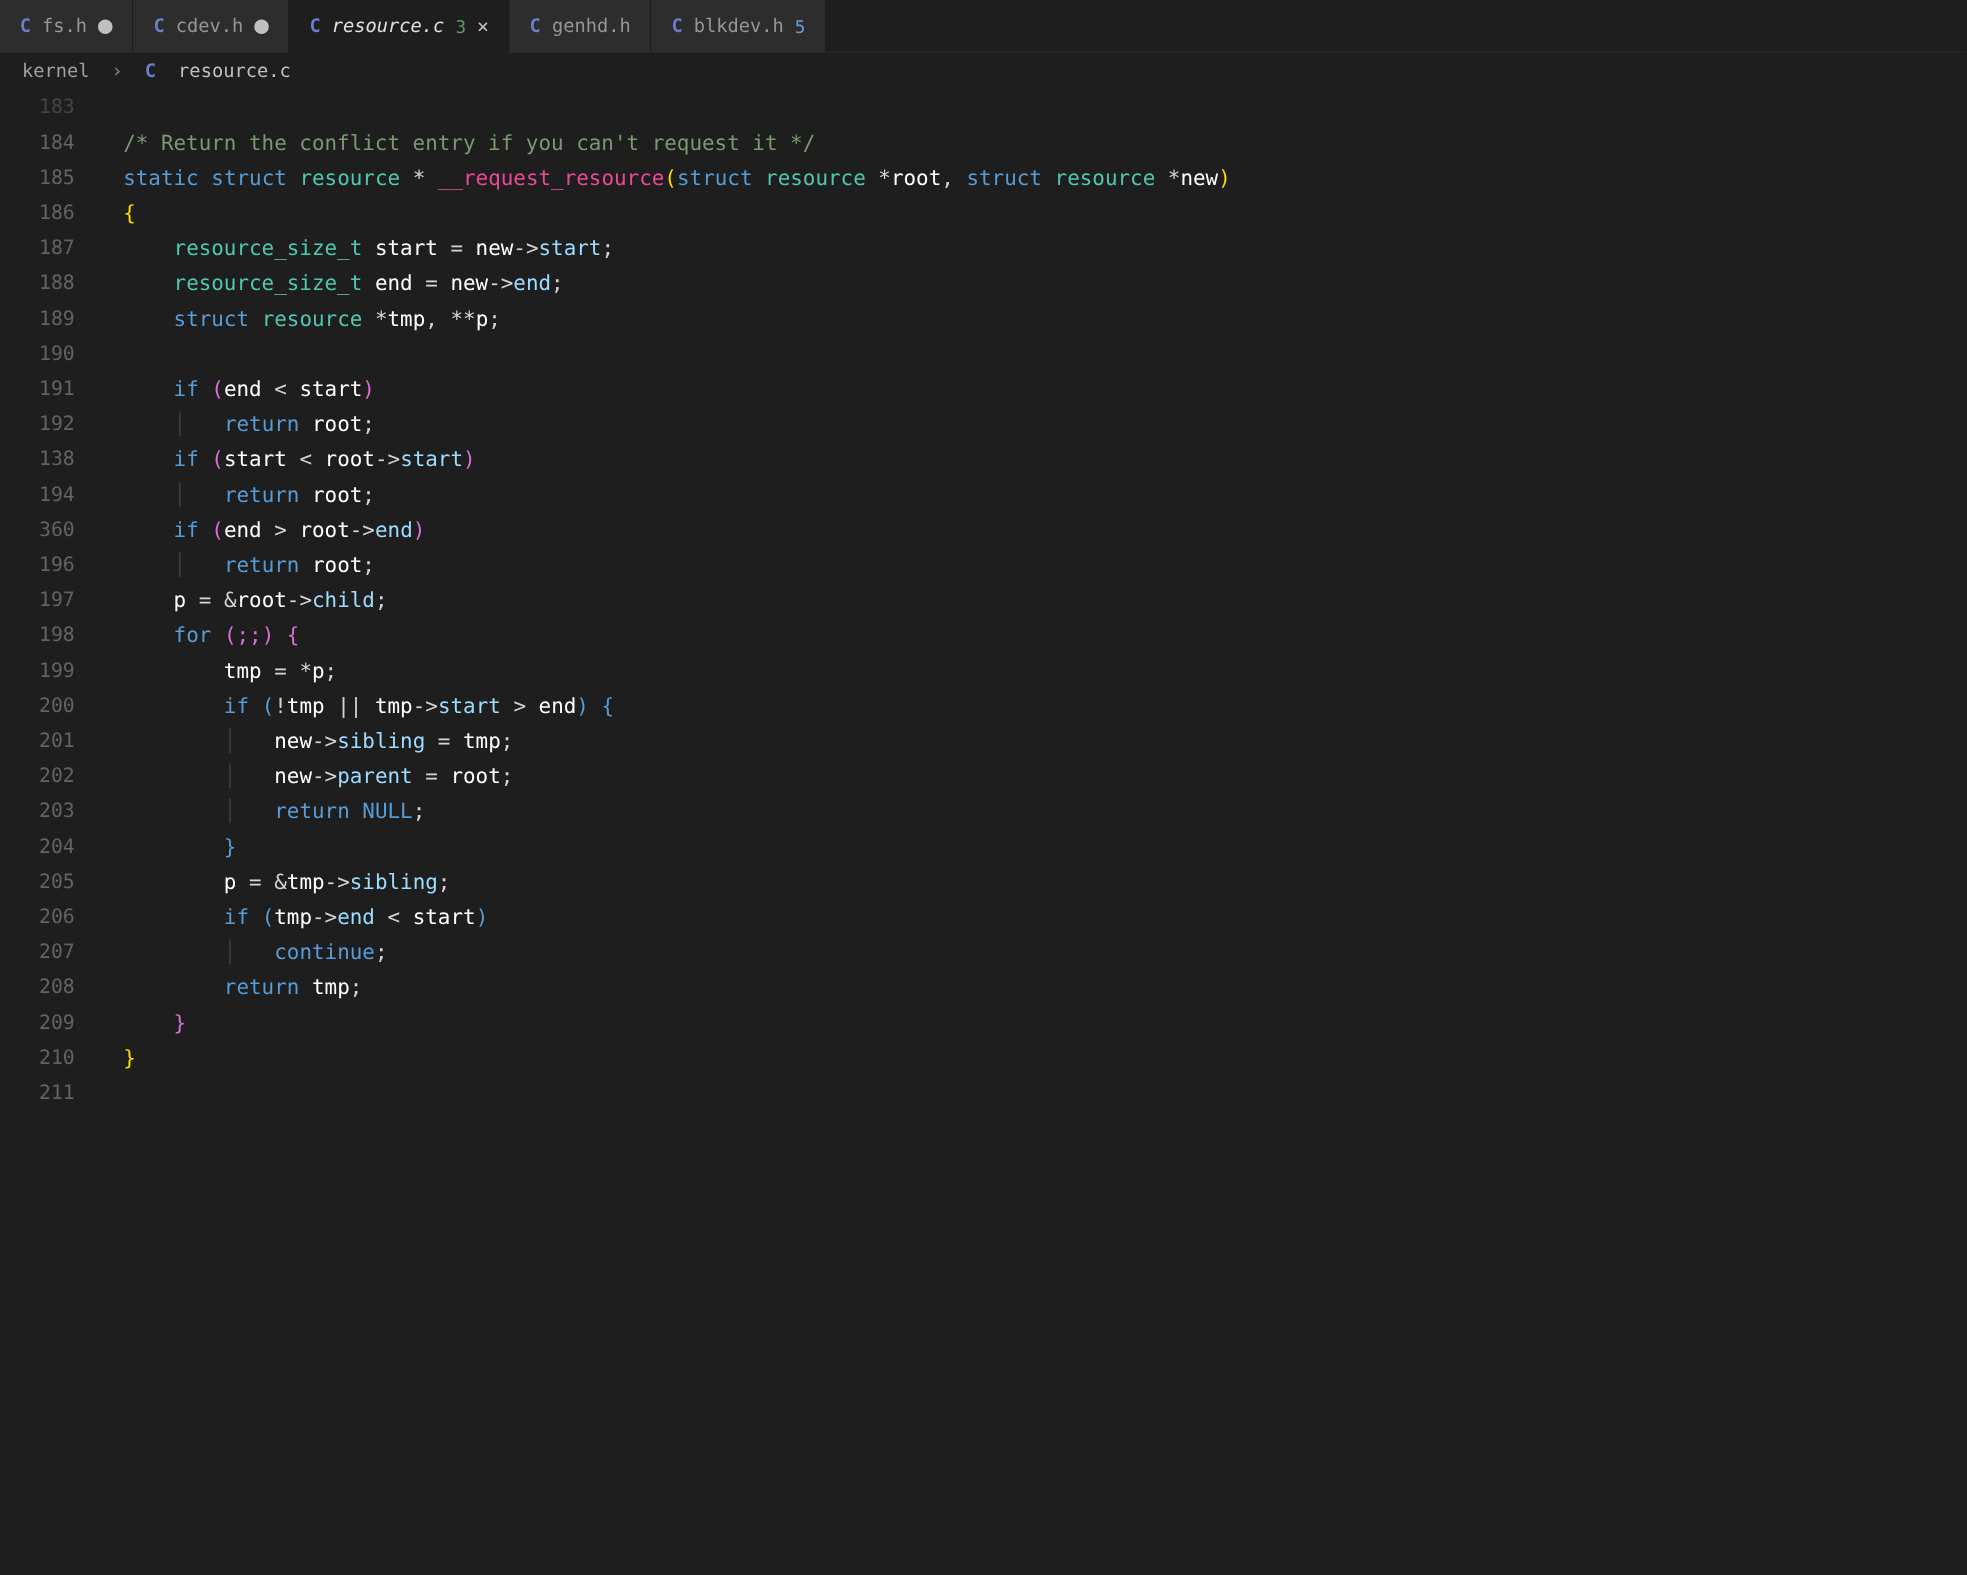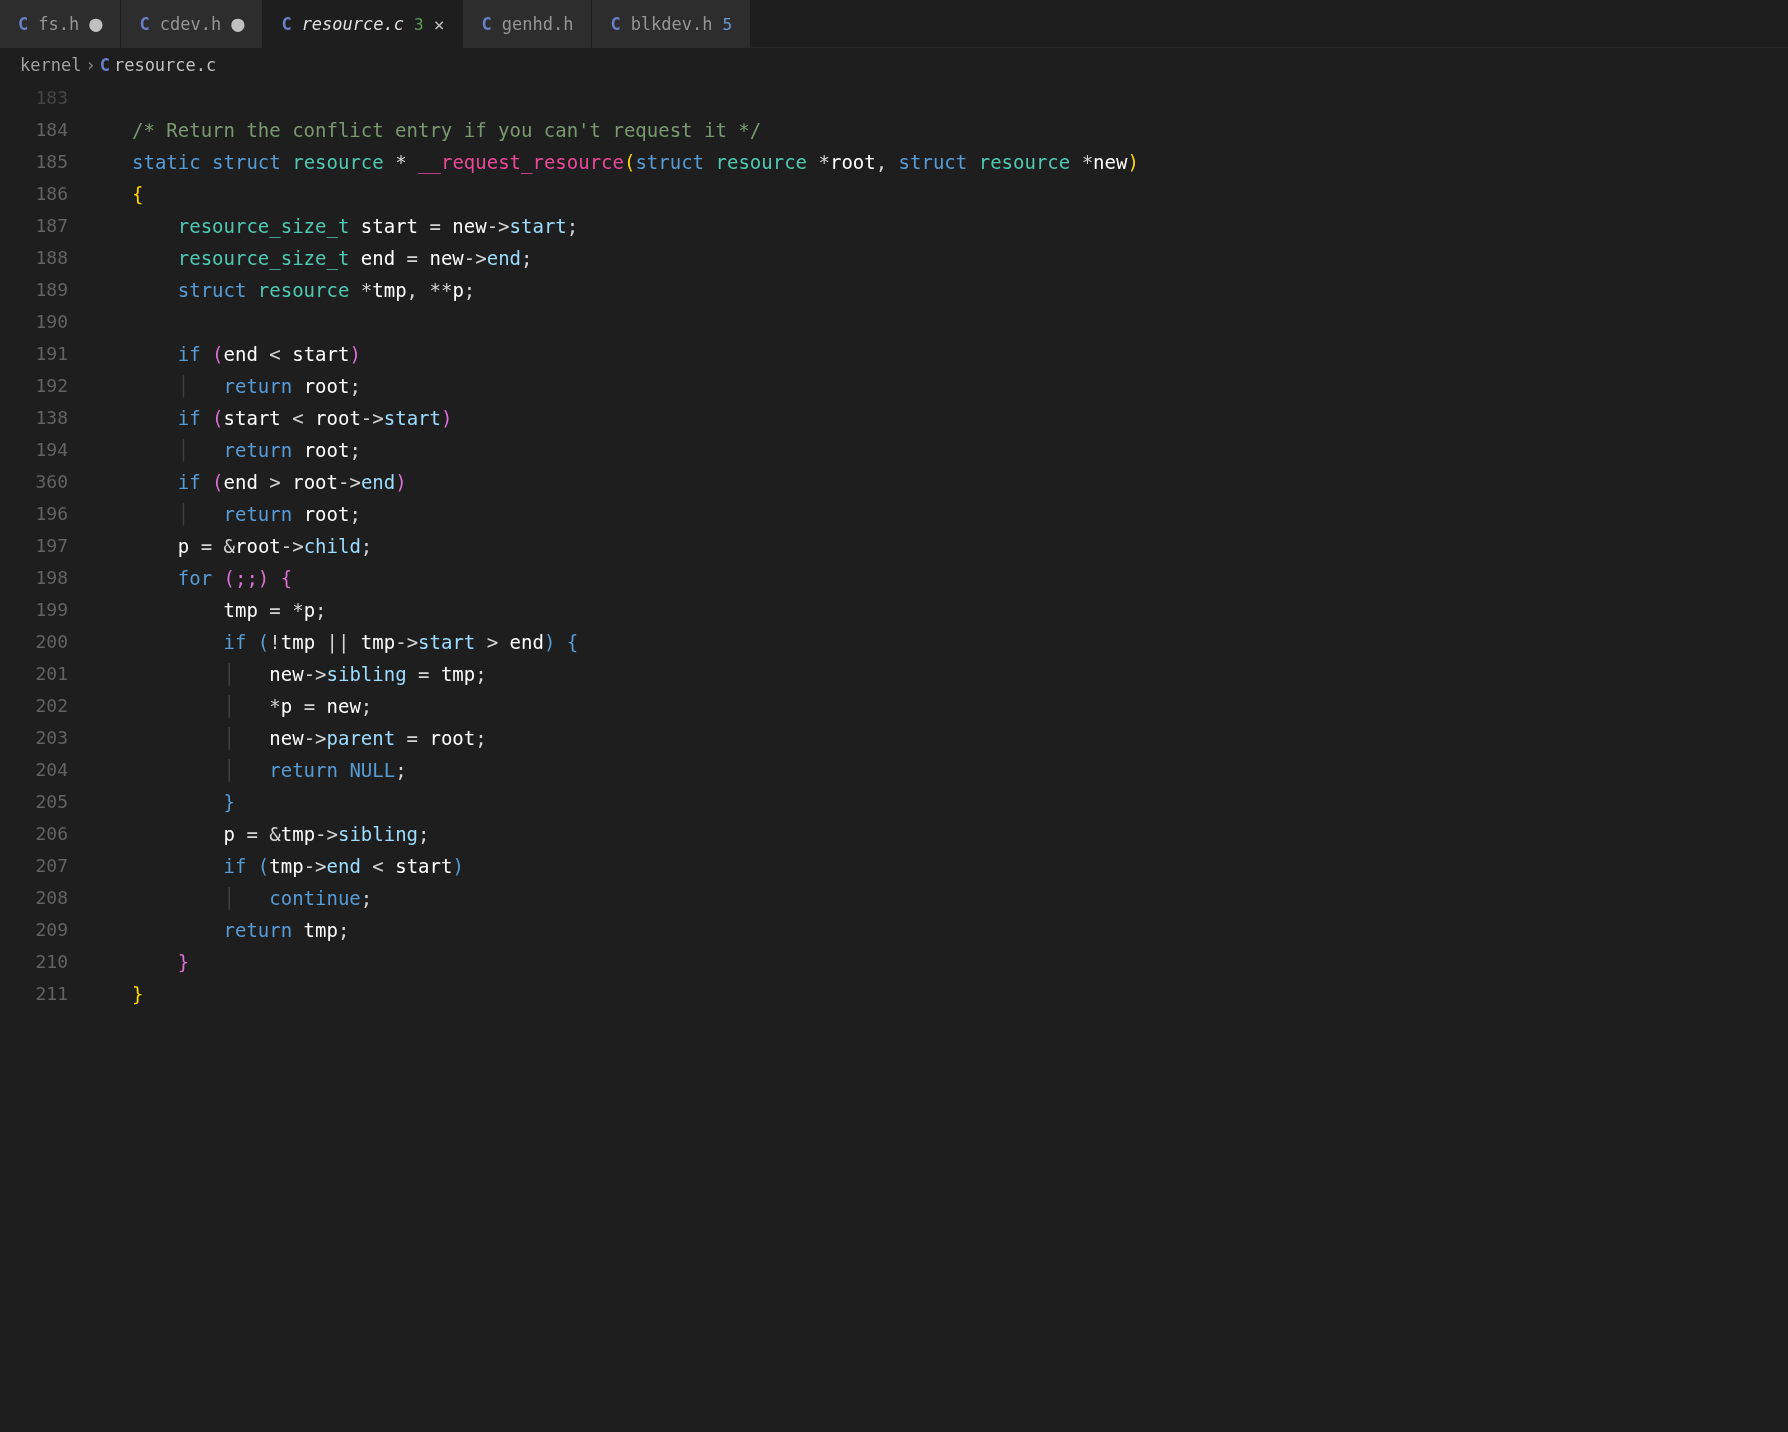--- a/index.html
+++ b/index.html
@@ -50,31 +50,30 @@
 .tab .badge-num.blue { color: #6a9bd8; }
 .tab .dot { color: #c0c0c0; font-size: 22px; line-height: 1; }
 .tab .close { color: #c0c0c0; font-size: 18px; }
 
 .breadcrumb {
   display: flex;
   align-items: center;
   padding: 6px 20px;
   font-size: 17px;
   color: #a0a0a0;
-  gap: 4px;
+  gap: 20px;
   height: 34px;
 }
 
 .breadcrumb .sep { color: #888; }
 .breadcrumb .c-icon { color: #6a7fc9; font-weight: bold; }
 .breadcrumb .file { color: #c0c0c0; }
 
 .editor {
   display: flex;
-  gap: 20px;
 }
 
 .gutter {
   width: 92px;
   text-align: right;
   padding-right: 24px;
   color: #636363;
   user-select: none;
 }
 
@@ -214,21 +213,20 @@
     <div class="line"><span>    </span><span class="tk-var">p</span><span> = </span><span class="tk-op">&amp;</span><span class="tk-var">root</span><span class="tk-op">-&gt;</span><span class="tk-field">child</span><span>;</span></div>
 
     <div class="line"><span>    </span><span class="tk-keyword">for</span><span class="tk-paren-pink"> (;;) </span><span class="tk-paren-pink">{</span></div>
 
     <div class="line"><span>        </span><span class="tk-var">tmp</span><span> = </span><span class="tk-op">*</span><span class="tk-var">p</span><span>;</span></div>
 
     <div class="line"><span>        </span><span class="tk-keyword">if</span><span> </span><span class="tk-paren-blue">(</span><span class="tk-op">!</span><span class="tk-var">tmp</span><span> || </span><span class="tk-var">tmp</span><span class="tk-op">-&gt;</span><span class="tk-field">start</span><span> &gt; </span><span class="tk-var">end</span><span class="tk-paren-blue">)</span><span> </span><span class="tk-paren-blue">{</span></div>
 
     <div class="line"><span>        </span><span class="tk-guide">│</span><span>   </span><span class="tk-var">new</span><span class="tk-op">-&gt;</span><span class="tk-field">sibling</span><span> = </span><span class="tk-var">tmp</span><span>;</span></div>
 
-    <div class="line"><span>        </span><span class="tk-guide">│</span><span>   </span><span class="tk-op">*</span><span class="tk-var">p</span><span> = </span><span class="tk-var">new</span><span>;</span></div>
 
     <div class="line"><span>        </span><span class="tk-guide">│</span><span>   </span><span class="tk-var">new</span><span class="tk-op">-&gt;</span><span class="tk-field">parent</span><span> = </span><span class="tk-var">root</span><span>;</span></div>
 
     <div class="line"><span>        </span><span class="tk-guide">│</span><span>   </span><span class="tk-keyword">return</span><span> </span><span class="tk-const">NULL</span><span>;</span></div>
 
     <div class="line"><span>        </span><span class="tk-paren-blue">}</span></div>
 
     <div class="line"><span>        </span><span class="tk-var">p</span><span> = </span><span class="tk-op">&amp;</span><span class="tk-var">tmp</span><span class="tk-op">-&gt;</span><span class="tk-field">sibling</span><span>;</span></div>
 
     <div class="line"><span>        </span><span class="tk-keyword">if</span><span> </span><span class="tk-paren-blue">(</span><span class="tk-var">tmp</span><span class="tk-op">-&gt;</span><span class="tk-field">end</span><span> &lt; </span><span class="tk-var">start</span><span class="tk-paren-blue">)</span></div>

